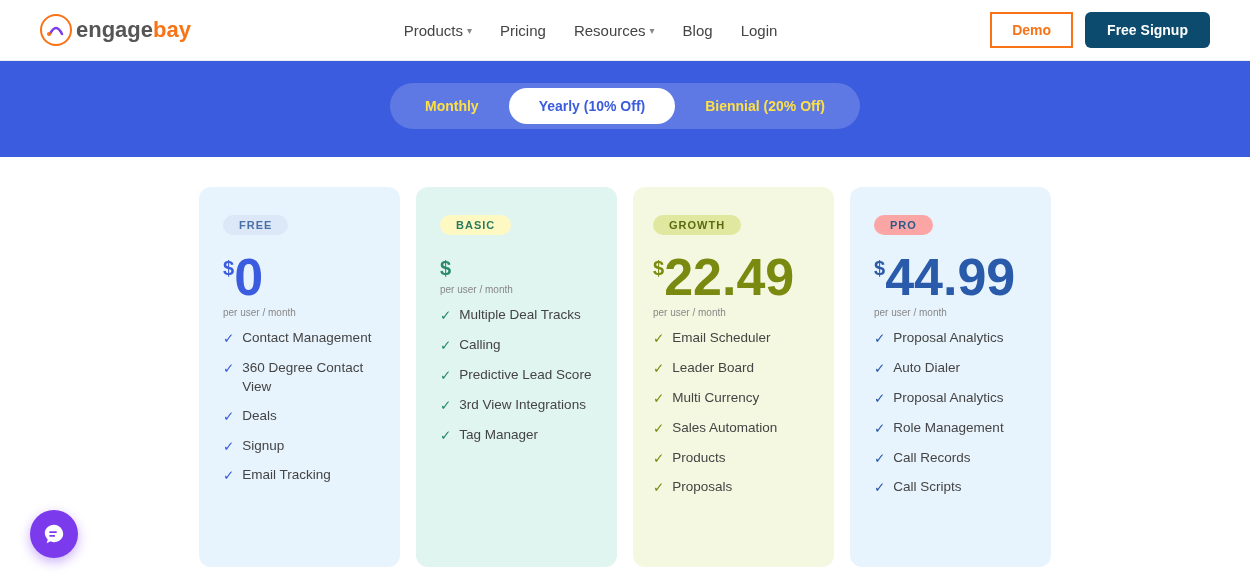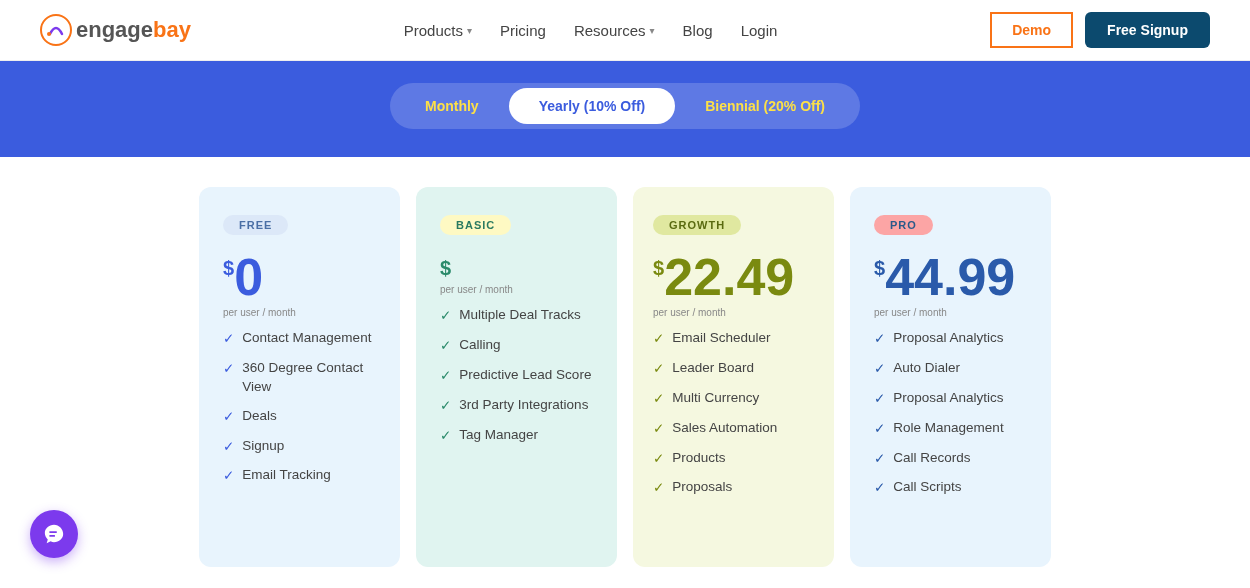--- a/index.html
+++ b/index.html
@@ -300,21 +300,21 @@
       <li>
           <span class="check-icon check-basic">✓</span>
           <span>Calling</span>
         </li>
       <li>
           <span class="check-icon check-basic">✓</span>
           <span>Predictive Lead Score</span>
         </li>
       <li>
           <span class="check-icon check-basic">✓</span>
-          <span>3rd Party Integrations</span>
+          <span>3rd View Integrations</span>
         </li>
       <li>
           <span class="check-icon check-basic">✓</span>
           <span>Tag Manager</span>
         </li>
     </ul>
   </div>
 
   <div class="pricing-card card-growth">
     <div>

